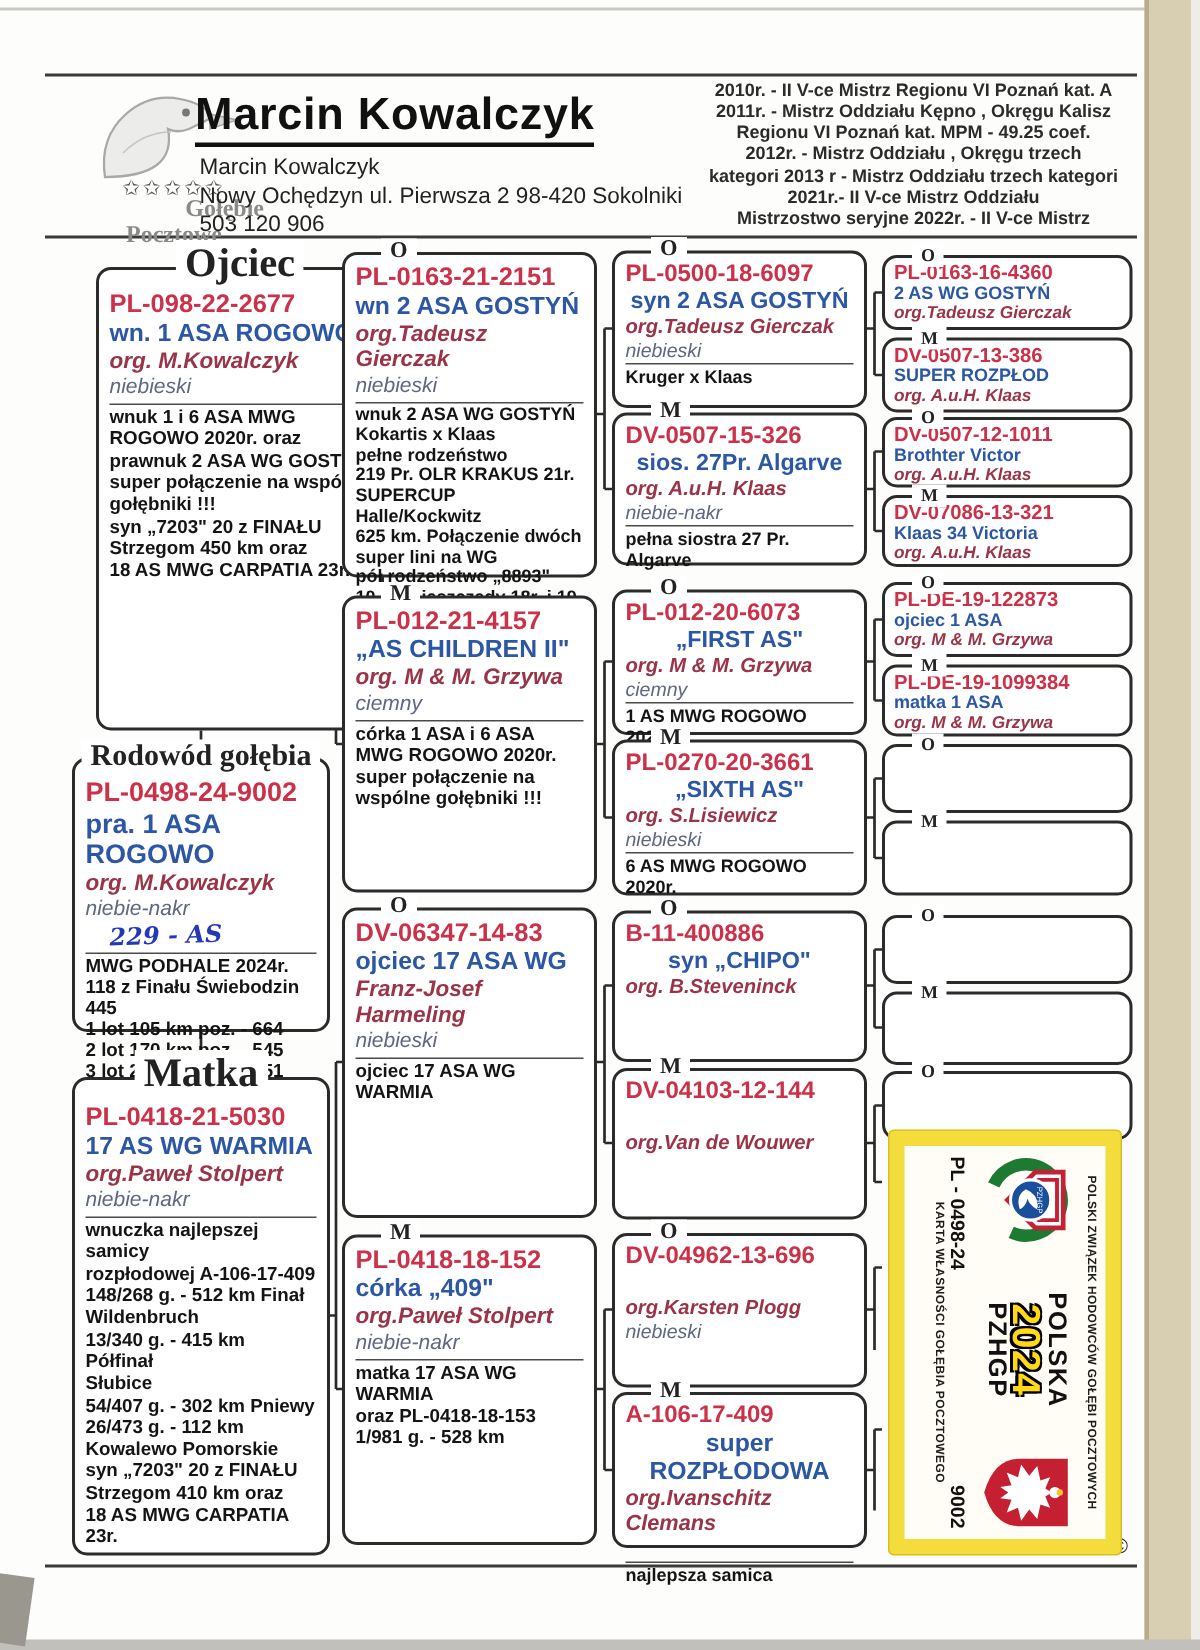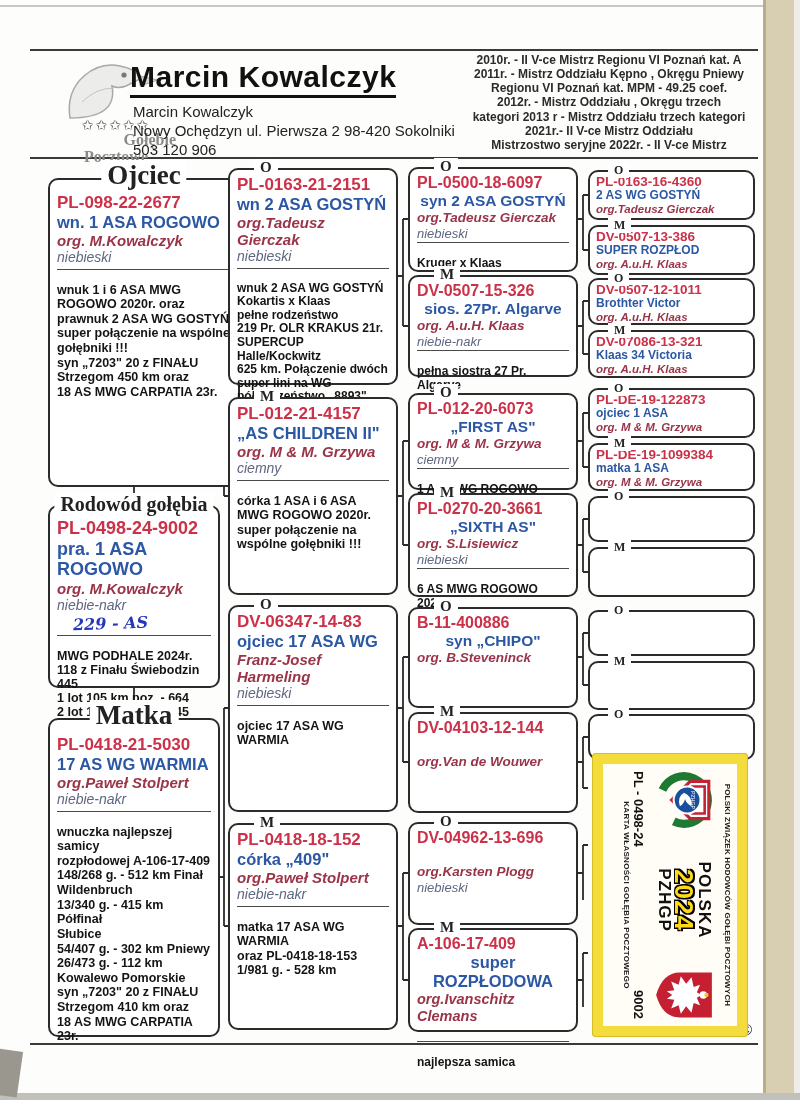--- a/index.html
+++ b/index.html
@@ -29,21 +29,21 @@
         padding:5px 7px;box-sizing:border-box;}
   .tag{position:absolute;top:-11px;left:24px;background:#fff;padding:0 6px;
        font-family:"Liberation Serif",serif;font-weight:bold;font-size:15px;color:#222;}
   .tag.big{left:50%;transform:translateX(-50%);font-size:27px;top:-20px;white-space:nowrap;}
   .tag.mid{left:50%;transform:translateX(-50%);font-size:20px;top:-14px;white-space:nowrap;}
   .ring{color:#cb3148;font-weight:bold;font-size:17px;line-height:1.15;}
   .pname{color:#2b57a5;font-weight:bold;font-size:16.5px;line-height:1.15;}
   .org{color:#9a3448;font-weight:bold;font-style:italic;font-size:15px;line-height:1.15;}
   .colorline{color:#5f6680;font-style:italic;font-size:14px;line-height:1.2;}
   .desc{color:#141414;font-weight:bold;font-size:12.5px;line-height:1.17;white-space:pre-line;margin-top:3px;}
-  .sep{border-top:1.5px solid #4a4a4a;padding-top:13px;}
+  .sep{border-top:1.5px solid #4a4a4a;padding-top:1px;}
   .s3 .ring{font-size:16px;} .s3 .pname{font-size:15.5px;text-align:center;} .s3 .org{font-size:13.5px;} .s3 .colorline{font-size:13px;}
   .s3 .desc{font-size:12px;}
   .s4{padding:2px 6px;}
   .s4 .ring{font-size:13.5px;line-height:1.12;} .s4 .pname{font-size:12px;line-height:1.12;color:#2b57a5;}
   .s4 .org{font-size:11.5px;line-height:1.12;}
   .hand{color:#2438b8;font-family:"DejaVu Serif",serif;font-style:italic;font-weight:bold;font-size:16px;
         display:inline-block;margin-left:16px;transform:rotate(-2deg);}
   .gapline{height:17px;}
   .push{margin-top:16px;}
   
@@ -87,21 +87,21 @@
   <div class="logo-t1">Gołębie</div>
   <div class="logo-t2">Pocztowe</div>
 
   <div class="title">Marcin Kowalczyk</div>
   <div class="hsub" style="top:103px">Marcin Kowalczyk</div>
   <div class="hsub" style="top:122px">Nowy Ochędzyn  ul. Pierwsza 2  98-420 Sokolniki</div>
   <div class="hsub" style="top:141px">503 120 906</div>
 
   <div class="ach">
     <div>2010r. - II V-ce Mistrz Regionu VI Poznań kat. A</div>
-    <div>2011r. - Mistrz Oddziału Kępno , Okręgu Pniewy</div>
+    <div>2011r. - Mistrz Oddziału Kępno , Okręgu Kalisz</div>
     <div>Regionu VI Poznań kat. MPM - 49.25 coef.</div>
     <div>2012r. - Mistrz Oddziału , Okręgu trzech</div>
     <div>kategori    2013 r - Mistrz Oddziału trzech kategori</div>
     <div>2021r.- II V-ce Mistrz Oddziału</div>
     <div>Mistrzostwo seryjne 2022r. - II V-ce Mistrz</div>
   </div>
 
   <svg class="wires" width="800" height="1100" viewBox="0 0 800 1100">
     <g stroke="#2b2b2b" stroke-width="1.8" fill="none">
       <path d="M134,487 V505 M134,688 V718"></path>
@@ -115,21 +115,21 @@
       <path d="M578,326 H583 M583,301 V354 M583,301 H588 M583,354 H588"></path>
       <path d="M578,441 H583 M583,413 V467 M583,413 H588 M583,467 H588"></path>
       <path d="M578,545 H583 M583,519 V572 M583,519 H588 M583,572 H588"></path>
       <path d="M578,657 H583 M583,633 V685 M583,633 H588 M583,685 H588"></path>
       <path d="M578,762 H583 M583,737 V788 M583,737 H588 M583,788 H588"></path>
       <path d="M578,873 H583 M583,845 V900 M583,845 H588"></path>
       <path d="M578,980 H583 M583,953 V1007 M583,953 H588"></path>
     </g>
   </svg>
 
-  <div class="pbox" style="left:48px;top:178px;width:192px;height:309px">
+  <div class="pbox" style="left:64px;top:178px;width:192px;height:309px">
     <span class="tag big">Ojciec</span>
     <div class="ring" style="margin-top:8px">PL-098-22-2677</div>
     <div class="pname">wn. 1 ASA ROGOWO</div>
     <div class="org">org. M.Kowalczyk</div>
     <div class="colorline">niebieski</div>
     <div class="desc sep">wnuk 1 i 6 ASA MWG
 ROGOWO 2020r. oraz
 prawnuk 2 ASA WG GOSTYŃ
 super połączenie na wspólne
 gołębniki !!!

